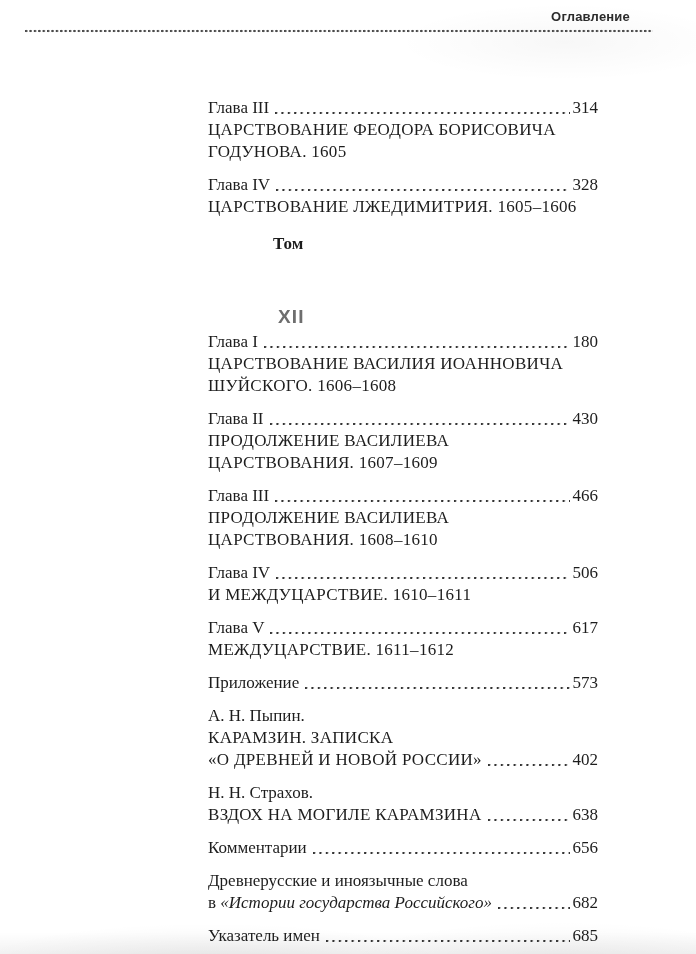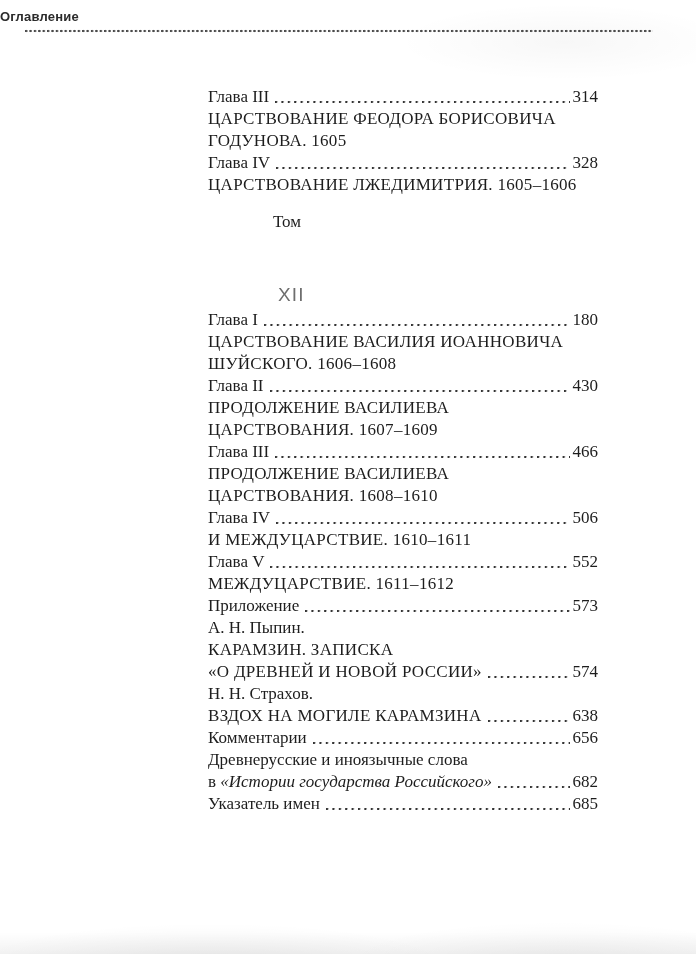--- a/index.html
+++ b/index.html
@@ -13,41 +13,41 @@
       radial-gradient(240px 55px at 565px 42px, rgba(0,0,0,0.030), rgba(0,0,0,0) 70%),
       radial-gradient(340px 60px at 210px 965px, rgba(0,0,0,0.055), rgba(0,0,0,0) 70%),
       radial-gradient(300px 55px at 560px 960px, rgba(0,0,0,0.045), rgba(0,0,0,0) 70%),
       linear-gradient(to top, rgba(0,0,0,0.05) 0px, rgba(0,0,0,0) 22px),
       #ffffff;
   }
 
   
   .running-head {
     position: absolute; top: 9px; left: 0; width: 630px;
-    text-align: left;
+    text-align: right;
     font-family: "Liberation Sans", sans-serif;
     font-size: 13px; font-weight: 600;
     color: #2b2b2b; letter-spacing: 0.2px;
   }
   .header-rule {
     position: absolute; top: 29px; left: 25px; width: 628px; height: 5px;
     background-image: radial-gradient(circle at 1.1px 2px, #4a4a4a 1.05px, rgba(0,0,0,0) 1.55px);
     background-size: 4.4px 5px;
     background-repeat: repeat-x;
   }
 
   
   .content {
     position: absolute; top: 0; left: 208px; width: 390px;
     padding-top: 86px;
     font-size: 17px; line-height: 22px;
   }
 
-  .entry { }
-  .volume { margin-top: 15px; padding-left: 65px; }
+  .entry { margin-top: 11px; }
+  .volume { margin-top: 15px; padding-left: 65px; font-weight: bold; }
   .volume + .entry { margin-top: 0; }
   .volume-word { line-height: 22px; }
   .volume-numeral {
     padding-left: 5px;
     font-family: "Liberation Sans", sans-serif;
     font-size: 19px; line-height: 28px;
     color: #6e6e6e; letter-spacing: 1.2px; margin-top: 48px;
   }
 
   .row { display: flex; }
@@ -125,38 +125,38 @@
         <span class="label">Глава IV</span>
         <span class="dots"></span>
         <span class="page">506</span>
       </div>
       <div class="line caps">И МЕЖДУЦАРСТВИЕ. 1610–1611</div>
     </div>
     <div class="entry">
       <div class="row">
         <span class="label">Глава V</span>
         <span class="dots"></span>
-        <span class="page">552</span>
+        <span class="page">617</span>
       </div>
       <div class="line caps">МЕЖДУЦАРСТВИЕ. 1611–1612</div>
     </div>
     <div class="entry">
       <div class="row">
         <span class="label">Приложение</span>
         <span class="dots"></span>
         <span class="page">573</span>
       </div>
     </div>
     <div class="entry">
       <div class="line">А. Н. Пыпин.</div>
       <div class="line caps">КАРАМЗИН. ЗАПИСКА</div>
       <div class="row">
         <span class="label caps">«О ДРЕВНЕЙ И НОВОЙ РОССИИ»</span>
         <span class="dots"></span>
-        <span class="page">574</span>
+        <span class="page">402</span>
       </div>
     </div>
     <div class="entry">
       <div class="line">Н. Н. Страхов.</div>
       <div class="row">
         <span class="label caps">ВЗДОХ НА МОГИЛЕ КАРАМЗИНА</span>
         <span class="dots"></span>
         <span class="page">638</span>
       </div>
     </div>

